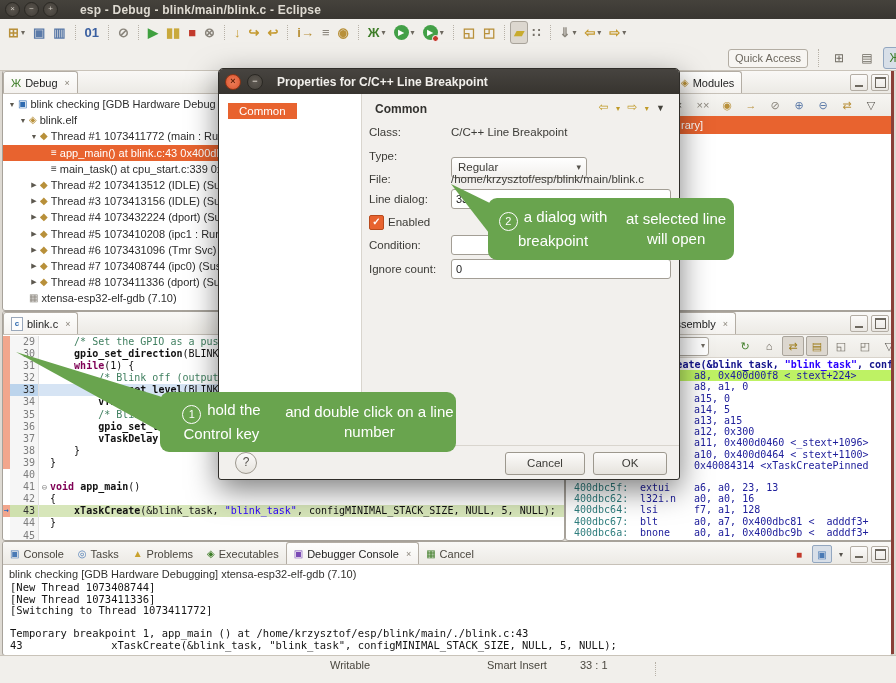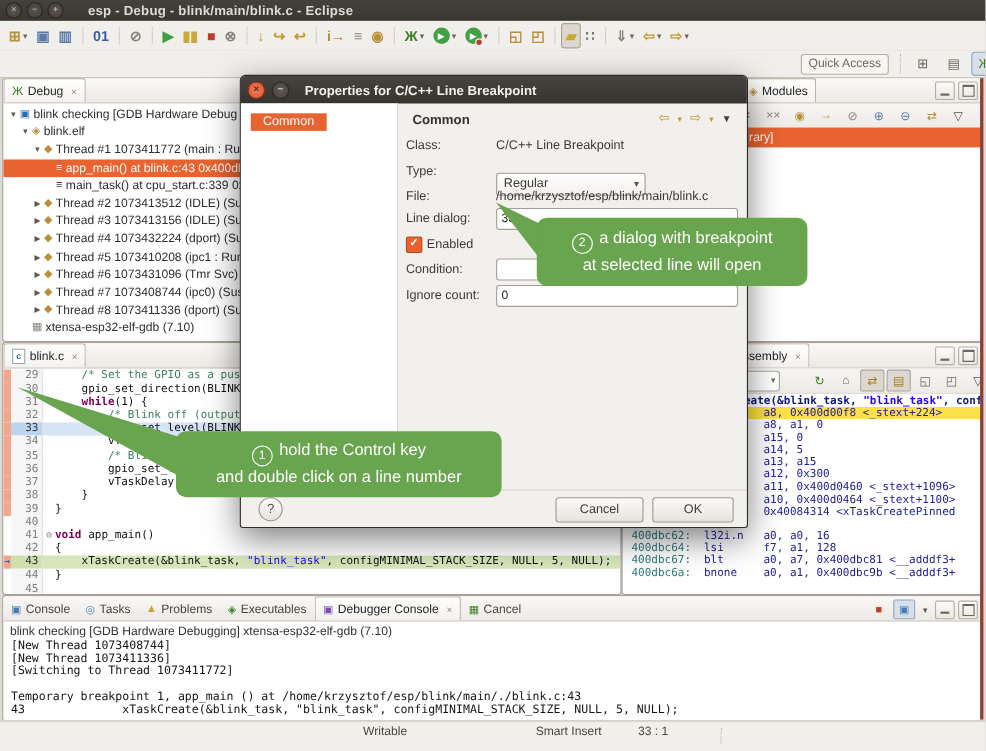--- a/index.html
+++ b/index.html
@@ -53,24 +53,24 @@
   .eline{display:flex;height:12.1px;font-family:"DejaVu Sans Mono",monospace;font-size:10px;line-height:12.1px;white-space:pre}
   .emark{width:7px;flex:none;font-size:8px;line-height:12px;color:#1b66c9;font-weight:bold;text-align:center}
   .emark.m1{background:#f2a68c}
   .enum{width:25px;flex:none;text-align:right;padding-right:3px;color:#7d7d7d;background:#f6f6f6;border-right:1px solid #e0e0e0}
   .efold{width:11px;flex:none;color:#8a8a8a;font-size:9px;text-align:center}
   .ecode{flex:1;overflow:hidden}
   .eline.hlb .ecode,.eline.hlb .efold{background:#d6e4f4}
   .eline.hlb .enum{background:#bcd4ec;color:#333}
   .eline.hlg .ecode,.eline.hlg .efold{background:#d7e6ba}
   .eline.hlg .enum{background:#cfe0ae;color:#333}
-  .sx-c{color:#3f7f5f}.sx-k{color:#7f0055;font-weight:bold}.sx-s{color:#2a00ff}.sx-f{color:#111;font-weight:normal}.sx-p{color:#111}
+  .sx-c{color:#3f7f5f}.sx-k{color:#7f0055;font-weight:bold}.sx-s{color:#2a00ff}.sx-f{color:#111;font-weight:bold}.sx-p{color:#111}
   
   .dline{display:flex;height:11.2px;font-family:"DejaVu Sans Mono",monospace;font-size:10px;line-height:11.2px;white-space:pre;color:#20209c;padding-left:8px}
-  .dline.hl{background:#fde047}
+  .dline.hl{background:#bef264}
   .daddr{width:66px;flex:none;color:#2e7d7d}
   .dins{width:54px;flex:none}
   .dop{flex:1;overflow:hidden}
   .dsrc{font-weight:bold;color:#14148c}.dstr{color:#2a00ff;font-weight:bold}
   .dcombo{position:absolute;left:5px;top:2px;width:128px;height:17px;border:1px solid #a9a49b;border-radius:3px;background:#fff;
           font-size:10px;color:#8a857c;line-height:16px;padding:0 4px;white-space:nowrap;overflow:hidden}
   .dcombo .arr{position:absolute;right:3px;top:0;color:#6d685f;font-size:8px}
   
   .cline{font-family:"DejaVu Sans Mono",monospace;font-size:10.5px;height:11.6px;line-height:11.6px;white-space:pre;color:#141414}
   .ctitle{font-size:11px;color:#33322f;padding:3px 6px 2px 6px}
@@ -96,21 +96,21 @@
            font-size:11.5px;color:#3c3b37;line-height:18px;padding:0 6px}
   .dcombo2 .arr{position:absolute;right:5px;top:0;font-size:9px;color:#55524c}
   .dcheck{position:absolute;left:150px;width:13px;height:13px;background:#e8632f;border:1px solid #b84a1d;border-radius:2px;
           color:#fff;font-size:10px;line-height:12px;text-align:center;font-weight:bold}
   .dfooter{position:absolute;left:0;right:0;bottom:0;height:33px;border-top:1px solid #d9d5ce}
   .gbtn{position:absolute;top:6px;height:21px;border:1px solid #9d988e;border-radius:3px;background:linear-gradient(#fcfbfa,#e6e3dd);
         font-size:11.5px;color:#3c3b37;text-align:center;line-height:20px}
   .helpbtn{position:absolute;left:16px;top:6px;width:20px;height:20px;border:1px solid #9d988e;border-radius:50%;
            background:linear-gradient(#fcfbfa,#e6e3dd);color:#55524c;font-size:12px;text-align:center;line-height:19px}
   
-  .callout{position:absolute;z-index:60;background:#69a44e;border-radius:9px;color:#fff;display:flex;flex-direction:column;
+  .callout{position:absolute;z-index:60;background:#69a44e;border-radius:9px;color:#fff;display:flex;flex-direction:row;
            justify-content:center;align-items:center;font-size:15px;line-height:1.32;text-align:center}
   .cnum{display:inline-flex;width:17px;height:17px;border:1.5px solid #fff;border-radius:50%;align-items:center;
         justify-content:center;font-size:11px;margin-right:6px;vertical-align:-3px}
   .tails{position:absolute;left:0;top:0;z-index:59;pointer-events:none}
   
   .statusbar{position:absolute;left:0;right:0;bottom:0;height:27px;background:#f1efeb;border-top:1px solid #c9c3b9;font-size:11px;color:#4a473f}
   .sbitem{position:absolute;top:3px}
   .orange-row{position:absolute;left:0;right:0;height:18px;background:#e8632f;color:#fff;font-size:11px;line-height:18px;white-space:pre}
   .edge{position:absolute;background:#8a4038;z-index:4}
 </style>
@@ -392,20 +392,21 @@
       <div class="dline hl"><span class="daddr">400dbc44:</span><span class="dins">l32r</span><span class="dop">a8, 0x400d00f8 &lt;_stext+224&gt;</span></div>
       <div class="dline"><span class="daddr">400dbc47:</span><span class="dins">addi</span><span class="dop">a8, a1, 0</span></div>
       <div class="dline"><span class="daddr">400dbc4a:</span><span class="dins">movi</span><span class="dop">a15, 0</span></div>
       <div class="dline"><span class="daddr">400dbc4d:</span><span class="dins">movi</span><span class="dop">a14, 5</span></div>
       <div class="dline"><span class="daddr">400dbc50:</span><span class="dins">mov.n</span><span class="dop">a13, a15</span></div>
       <div class="dline"><span class="daddr">400dbc52:</span><span class="dins">movi</span><span class="dop">a12, 0x300</span></div>
       <div class="dline"><span class="daddr">400dbc55:</span><span class="dins">l32r</span><span class="dop">a11, 0x400d0460 &lt;_stext+1096&gt;</span></div>
       <div class="dline"><span class="daddr">400dbc58:</span><span class="dins">l32r</span><span class="dop">a10, 0x400d0464 &lt;_stext+1100&gt;</span></div>
       <div class="dline"><span class="daddr">400dbc5b:</span><span class="dins">call8</span><span class="dop">0x40084314 &lt;xTaskCreatePinned</span></div>
       <div class="dline"><span class="daddr">400dbc5e:</span><span class="dins">memw.n</span><span class="dop"></span></div>
+      <div class="dline"><span class="daddr">400dbc5f:</span><span class="dins">extui</span><span class="dop">a6, a0, 23, 13</span></div>
       <div class="dline"><span class="daddr">400dbc62:</span><span class="dins">l32i.n</span><span class="dop">a0, a0, 16</span></div>
       <div class="dline"><span class="daddr">400dbc64:</span><span class="dins">lsi</span><span class="dop">f7, a1, 128</span></div>
       <div class="dline"><span class="daddr">400dbc67:</span><span class="dins">blt</span><span class="dop">a0, a7, 0x400dbc81 &lt;__adddf3+</span></div>
       <div class="dline"><span class="daddr">400dbc6a:</span><span class="dins">bnone</span><span class="dop">a0, a1, 0x400dbc9b &lt;__adddf3+</span></div>
     </div>
 </div>
 
 <div class="panel" style="left:2px;top:541px;width:889px;height:113px">
   <div class="tabbar" id="console-tabs">
     <span class="tab">

